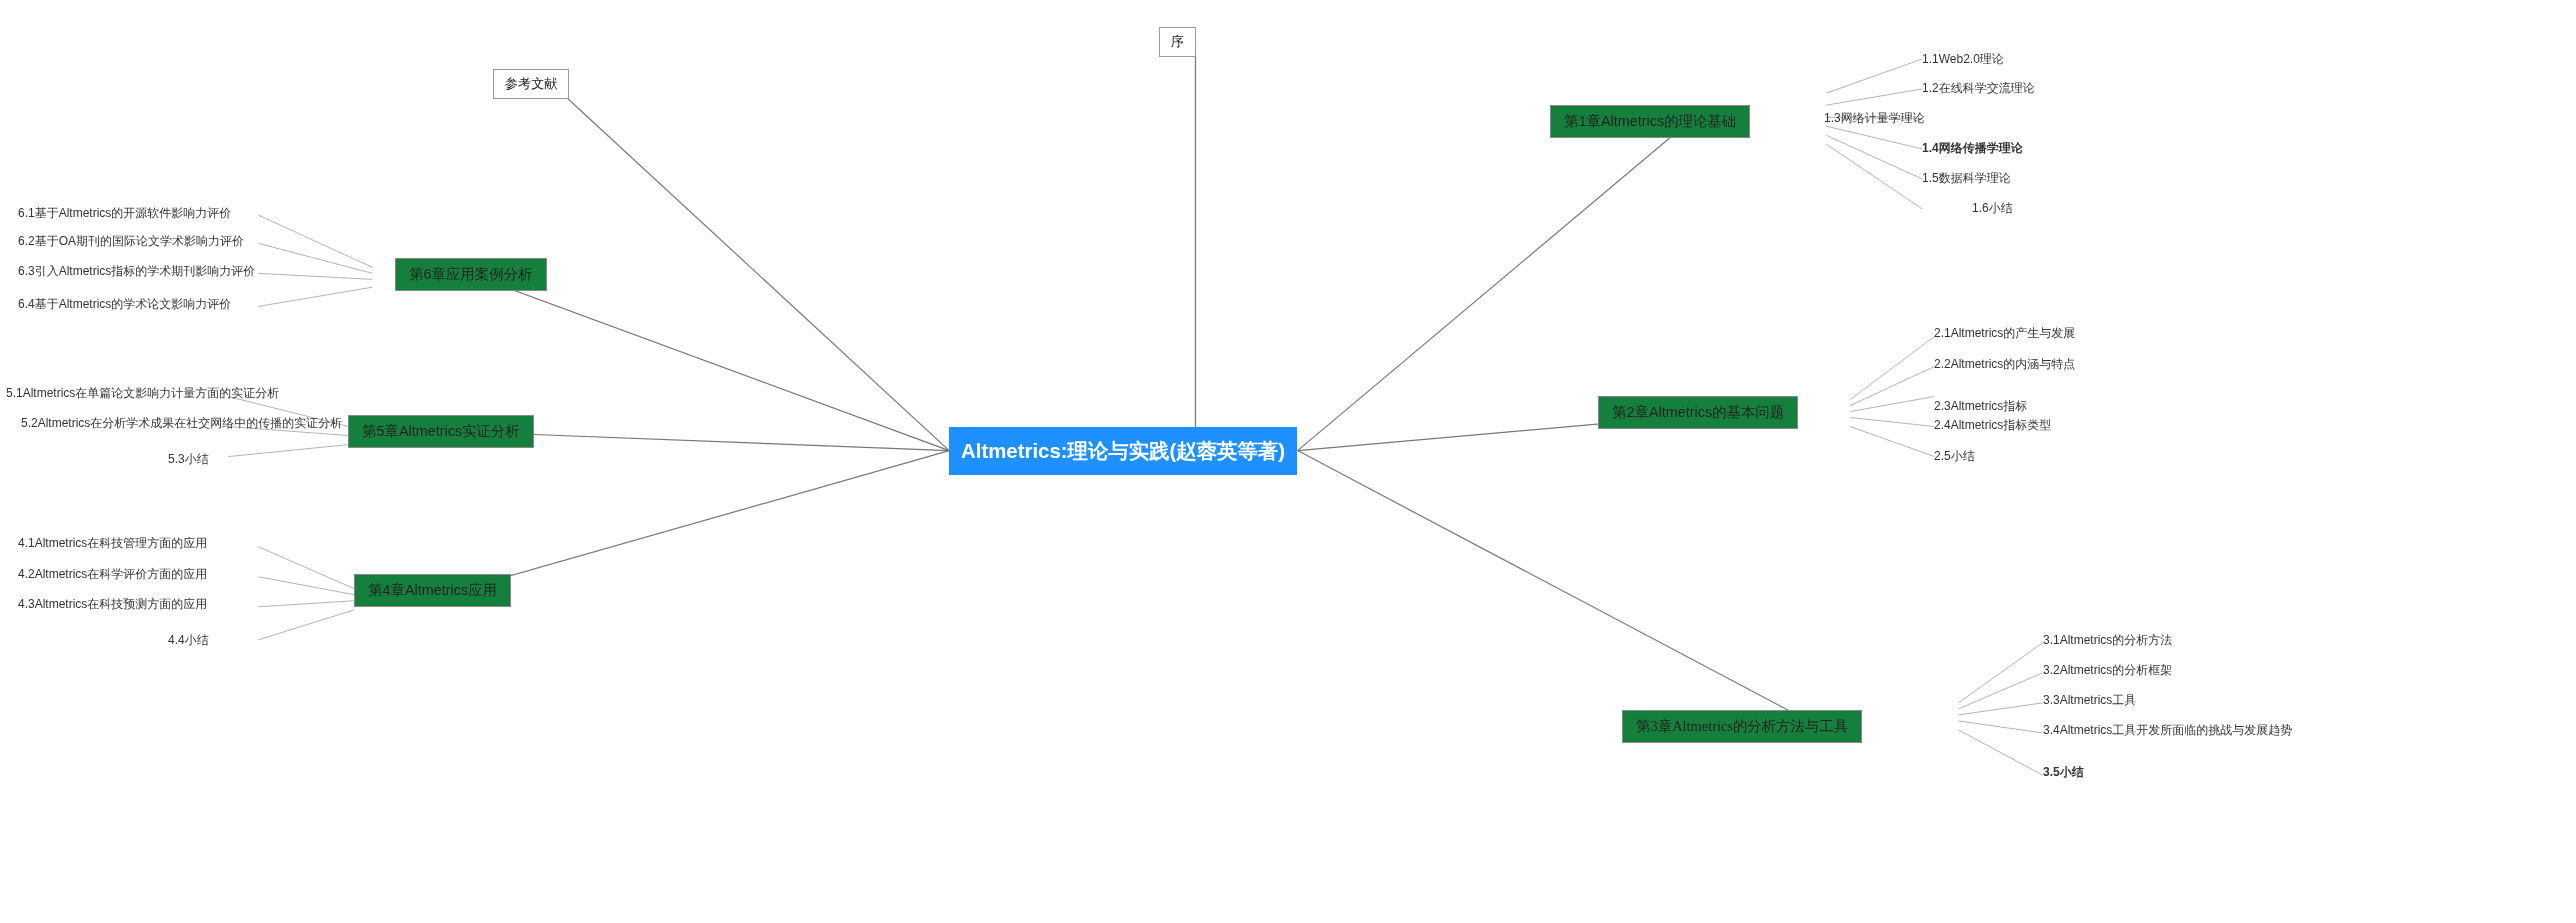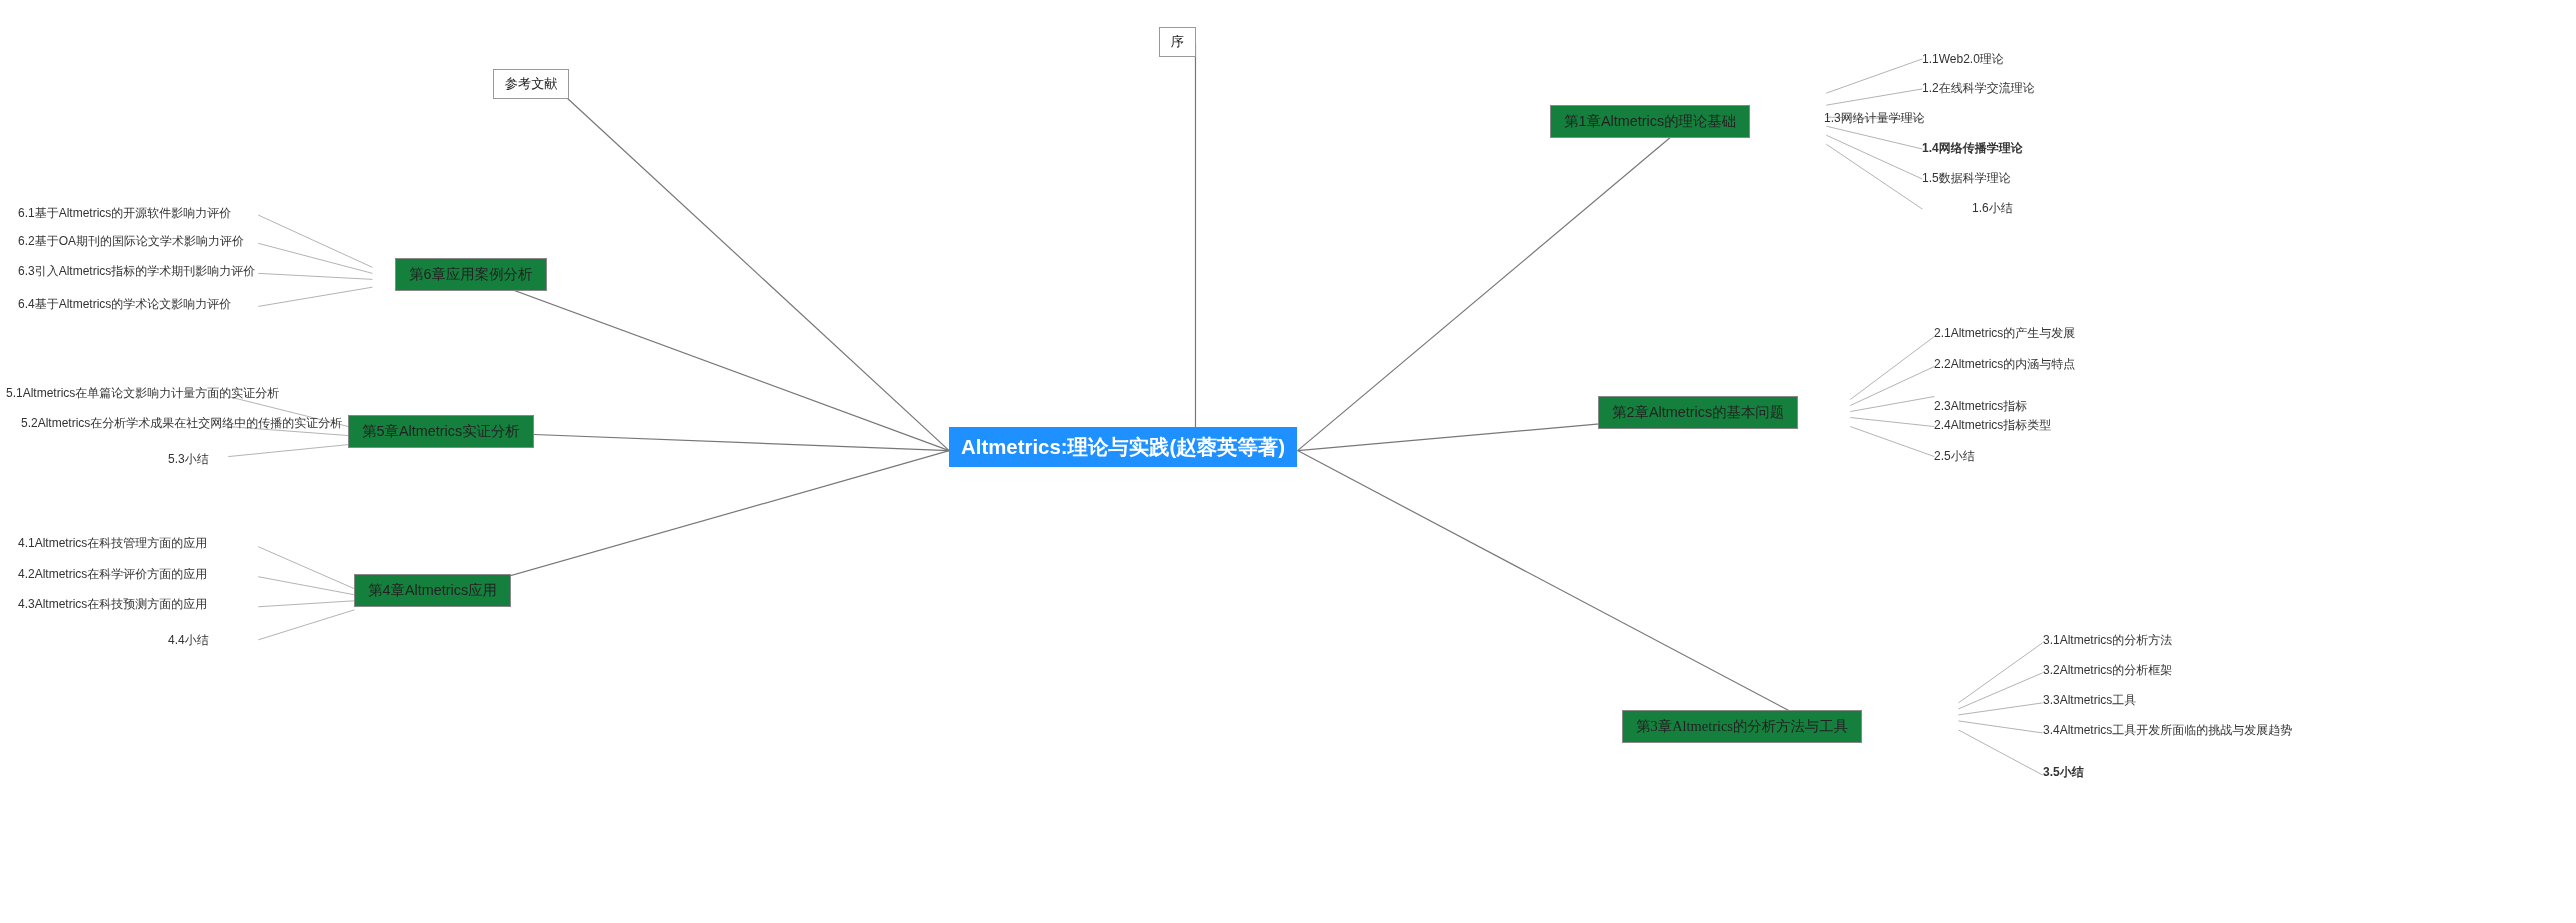--- a/index.html
+++ b/index.html
@@ -111,21 +111,21 @@
   <line x1="580" y1="710" x2="380" y2="660" stroke="#aaa" stroke-width="1.5"></line>
   <line x1="580" y1="725" x2="380" y2="710" stroke="#aaa" stroke-width="1.5"></line>
   <line x1="580" y1="740" x2="380" y2="760" stroke="#aaa" stroke-width="1.5"></line>
 
   <line x1="620" y1="445" x2="430" y2="358" stroke="#aaa" stroke-width="1.5"></line>
   <line x1="620" y1="455" x2="430" y2="405" stroke="#aaa" stroke-width="1.5"></line>
   <line x1="620" y1="465" x2="430" y2="455" stroke="#aaa" stroke-width="1.5"></line>
   <line x1="620" y1="478" x2="430" y2="510" stroke="#aaa" stroke-width="1.5"></line>
 </svg>
 
-<div class="node" style="left:949px; top:427px; width:348px; height:40px;">
+<div class="node" style="left:949px; top:427px; width:348px; height:48px;">
   <div class="node-center" style="width:100%; height:100%; display:flex; align-items:center; justify-content:center;">
     <span>Altmetrics:理论与实践(赵蓉英等著)</span>
   </div>
 </div>
 
 <div class="node" style="left:1159px; top:27px;">
   <div class="node-box">
     <span>序</span>
   </div>
 </div>

